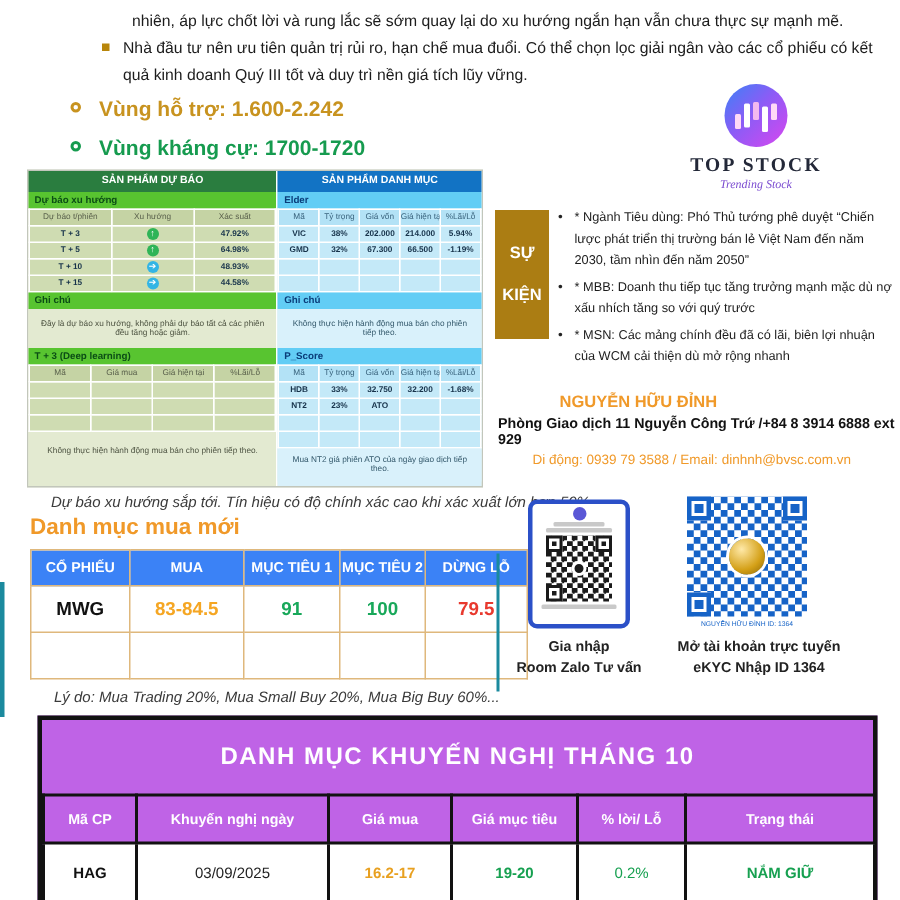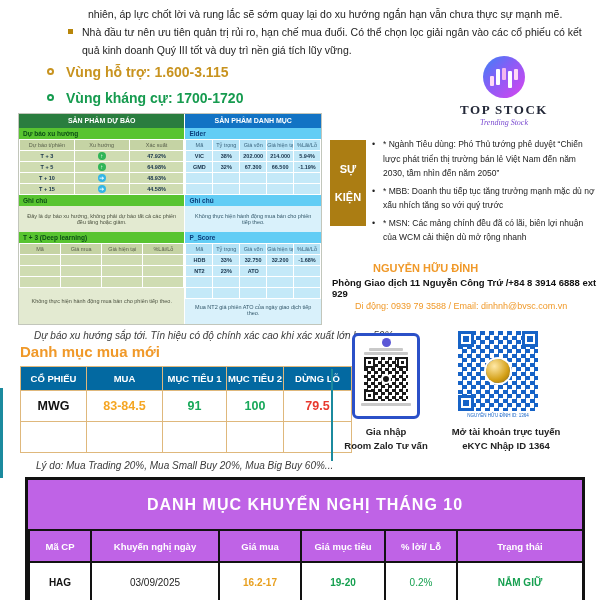--- a/index.html
+++ b/index.html
@@ -51,21 +51,21 @@
   .arr.side { background:#33b5e5; }
   .note { flex:0 0 auto; display:flex; align-items:center; justify-content:center; text-align:center; font-size:5.5px; color:#4c5240; padding:2px 8px; }
   .note-left { height:26px; background:#e3ead1; }
   .note-right { height:26px; background:#d9f1fb; color:#33586b; }
   .note-right2 { height:22px; background:#d9f1fb; color:#33586b; }
 
   
   .caption1 { position:absolute; left:34px; top:330px; font-style:italic; font-size:10px; color:#3a3a3a; }
   .buy-title { position:absolute; left:20px; top:343px; font-size:15px; font-weight:bold; color:#f09929; }
   .buy-table { position:absolute; left:20px; top:366px; width:311px; border-collapse:collapse; table-layout:fixed; }
-  .buy-table th { background:#0369a1; color:#fff; font-size:9.5px; font-weight:bold; border:1px solid #dfb87c; height:24px; }
+  .buy-table th { background:#3b82f6; color:#fff; font-size:9.5px; font-weight:bold; border:1px solid #dfb87c; height:24px; }
   .buy-table td { border:1px solid #dfb87c; text-align:center; font-weight:bold; font-size:12.5px; height:31px; background:#fff; }
   .c-stock { color:#111; } .c-buy { color:#f5a623; } .c-target { color:#18a85a; } .c-stop { color:#e8392e; }
   .reason { position:absolute; left:36px; top:460px; font-style:italic; font-size:10px; color:#3a3a3a; }
   .edge-left { position:absolute; left:0; top:388px; width:3px; height:90px; background:#1b8a9e; }
   .edge-right { position:absolute; left:331px; top:369px; width:2px; height:92px; background:#1b8a9e; }
 
   
   .events-box { position:absolute; left:330px; top:140px; width:36px; height:86px; background:#ab7d13; color:#fff;
     display:flex; flex-direction:column; align-items:center; justify-content:center; gap:16px; font-weight:bold; font-size:11px; }
   .events-list { position:absolute; left:372px; top:137px; width:226px; font-size:8.5px; color:#1c1c1c; line-height:14.5px; }
@@ -118,21 +118,21 @@
 <div class="page">
 
   <div class="intro">
     <div class="cont">nhiên, áp lực chốt lời và rung lắc sẽ sớm quay lại do xu hướng ngắn hạn vẫn chưa thực sự mạnh mẽ.</div>
     <div class="bullet-item">
       <span class="sq"></span>
       <span>Nhà đầu tư nên ưu tiên quản trị rủi ro, hạn chế mua đuổi. Có thể chọn lọc giải ngân vào các cổ phiếu có kết quả kinh doanh Quý III tốt và duy trì nền giá tích lũy vững.</span>
     </div>
   </div>
   <div class="kv-line support">
-    <span class="ring"></span><span>Vùng hỗ trợ: 1.600-3.115</span>
+    <span class="ring"></span><span>Vùng hỗ trợ: 1.600-2.242</span>
   </div>
   <div class="kv-line resistance">
     <span class="ring"></span><span>Vùng kháng cự: 1700-1720</span>
   </div>
 
   <div class="logo">
     <div class="logo-circle">
       <i class="b1"></i>
         <i class="b2"></i>
         <i class="b3"></i>

